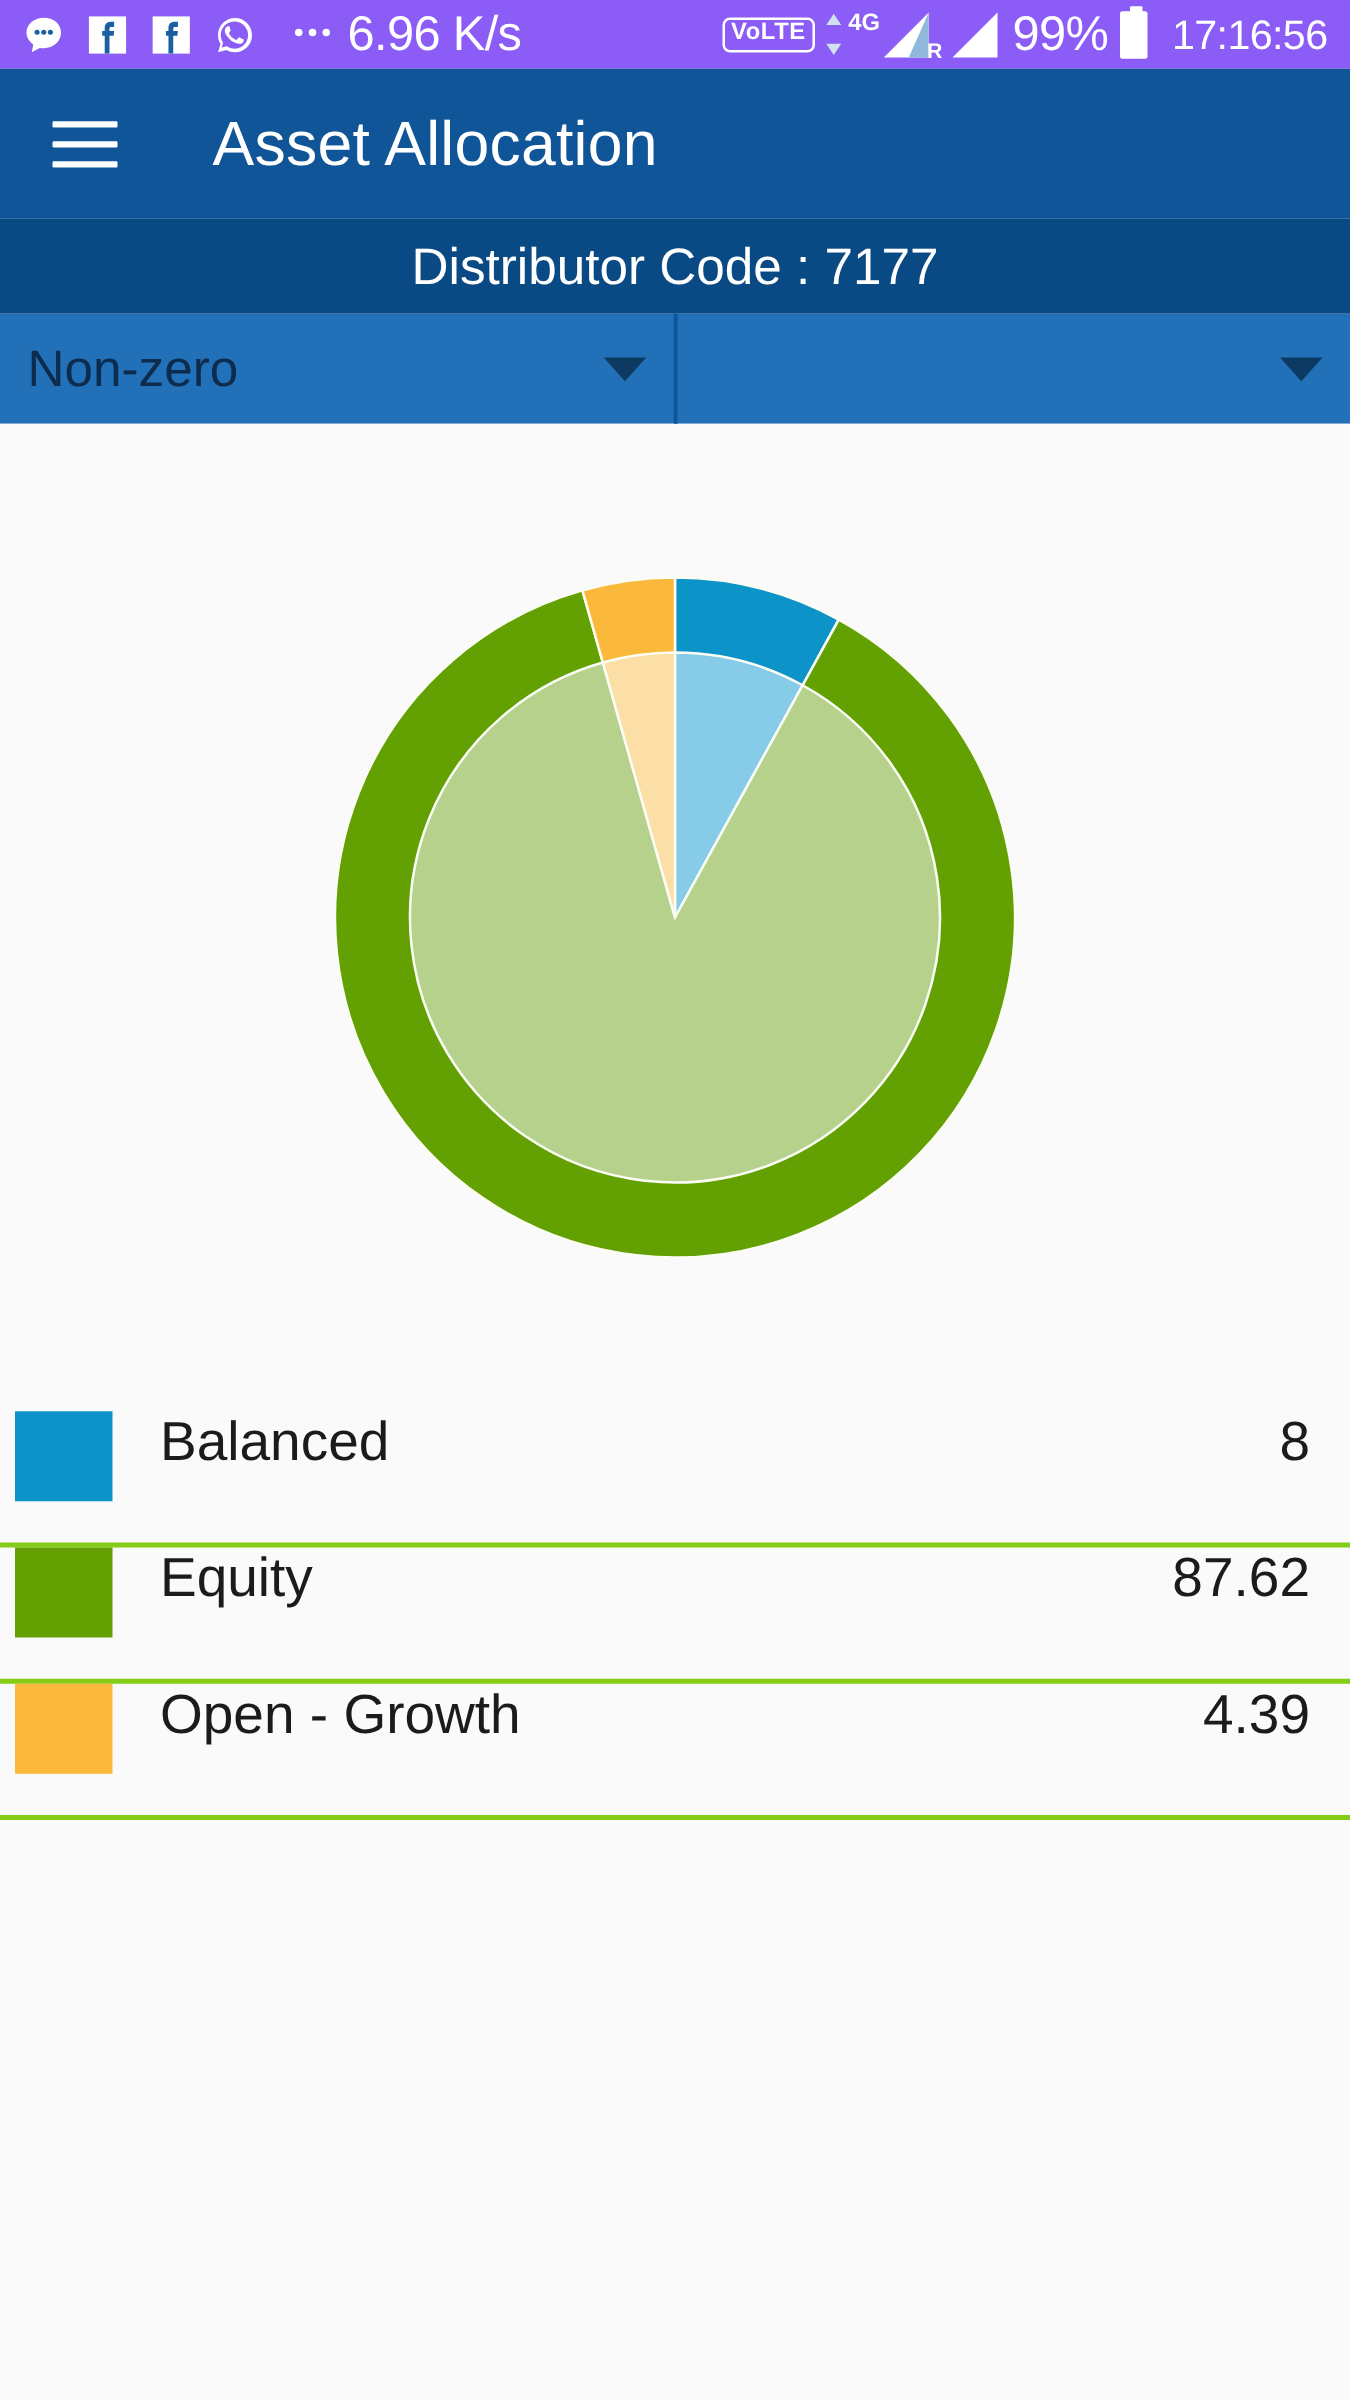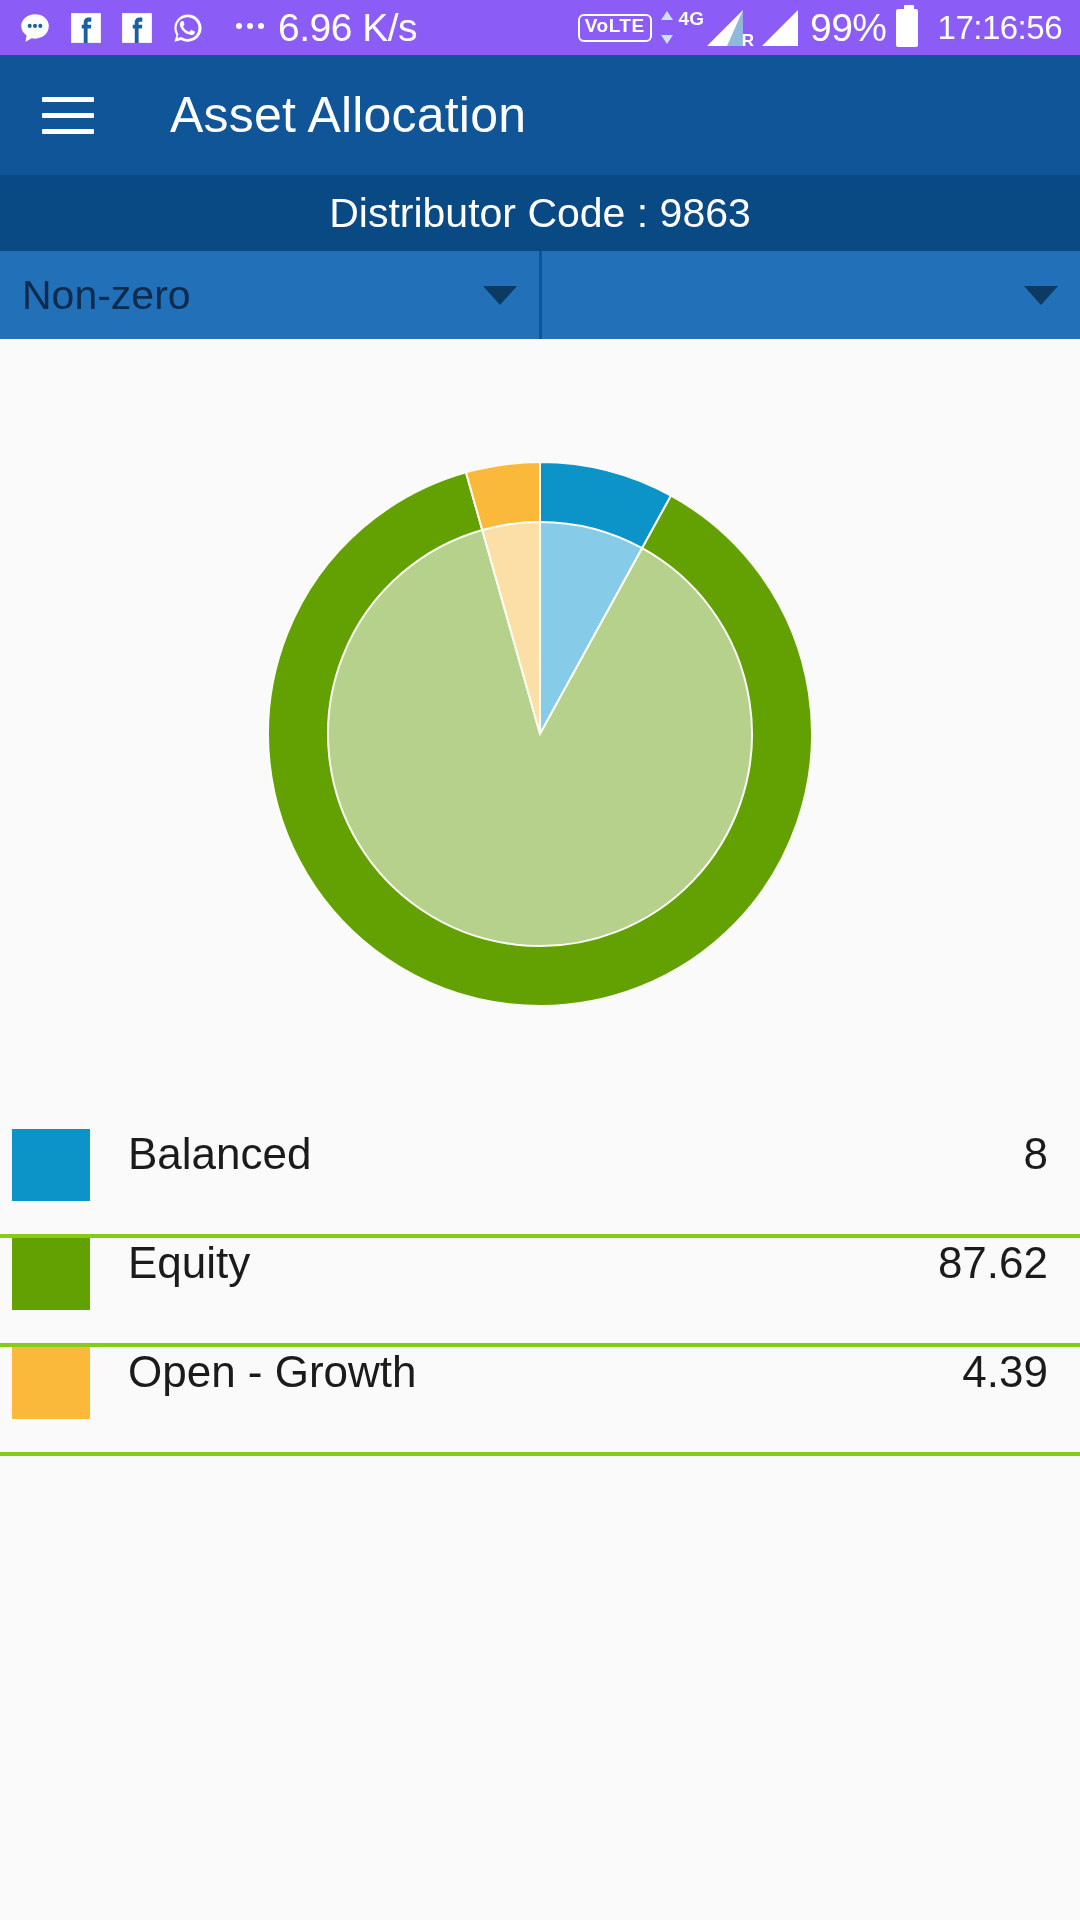--- a/index.html
+++ b/index.html
@@ -171,21 +171,21 @@
 <div class="appbar">
   <div class="hamburger">
     <span></span>
       <span></span>
       <span></span>
   </div>
   <div class="apptitle">Asset Allocation</div>
 </div>
 
 <div class="distbar">
-  <span>Distributor Code : 9863</span>
+  <span>Distributor Code : 7177</span>
 </div>
 
 <div class="filterrow">
   <div class="filter">
     <span class="filter-label">Non-zero</span>
     <span class="caret"></span>
   </div>
   <div class="filter">
     <span class="caret"></span>
   </div>

